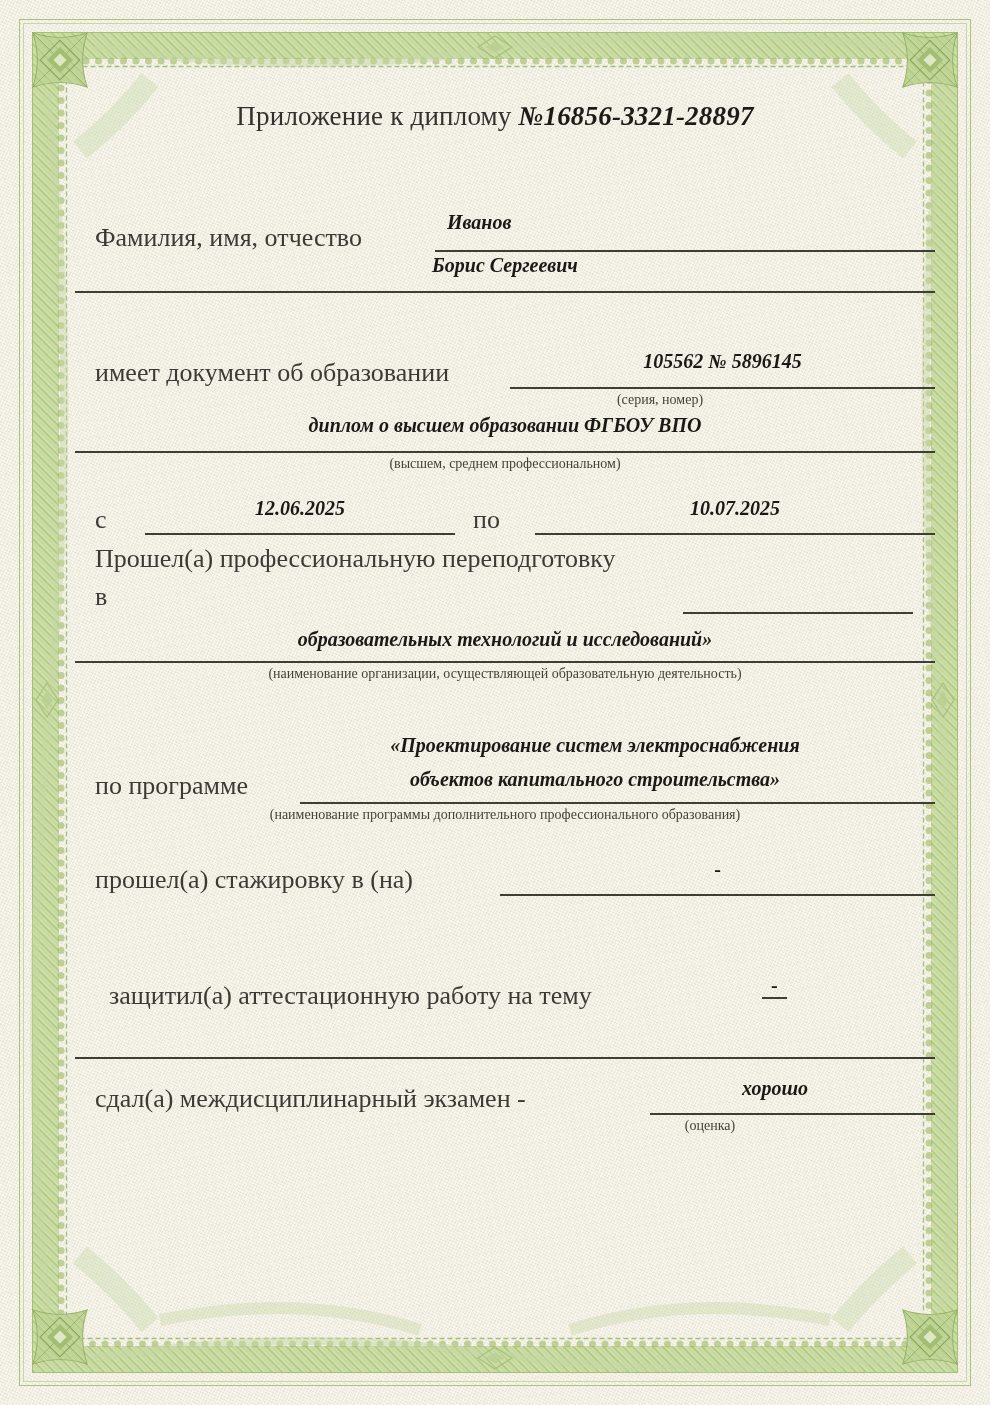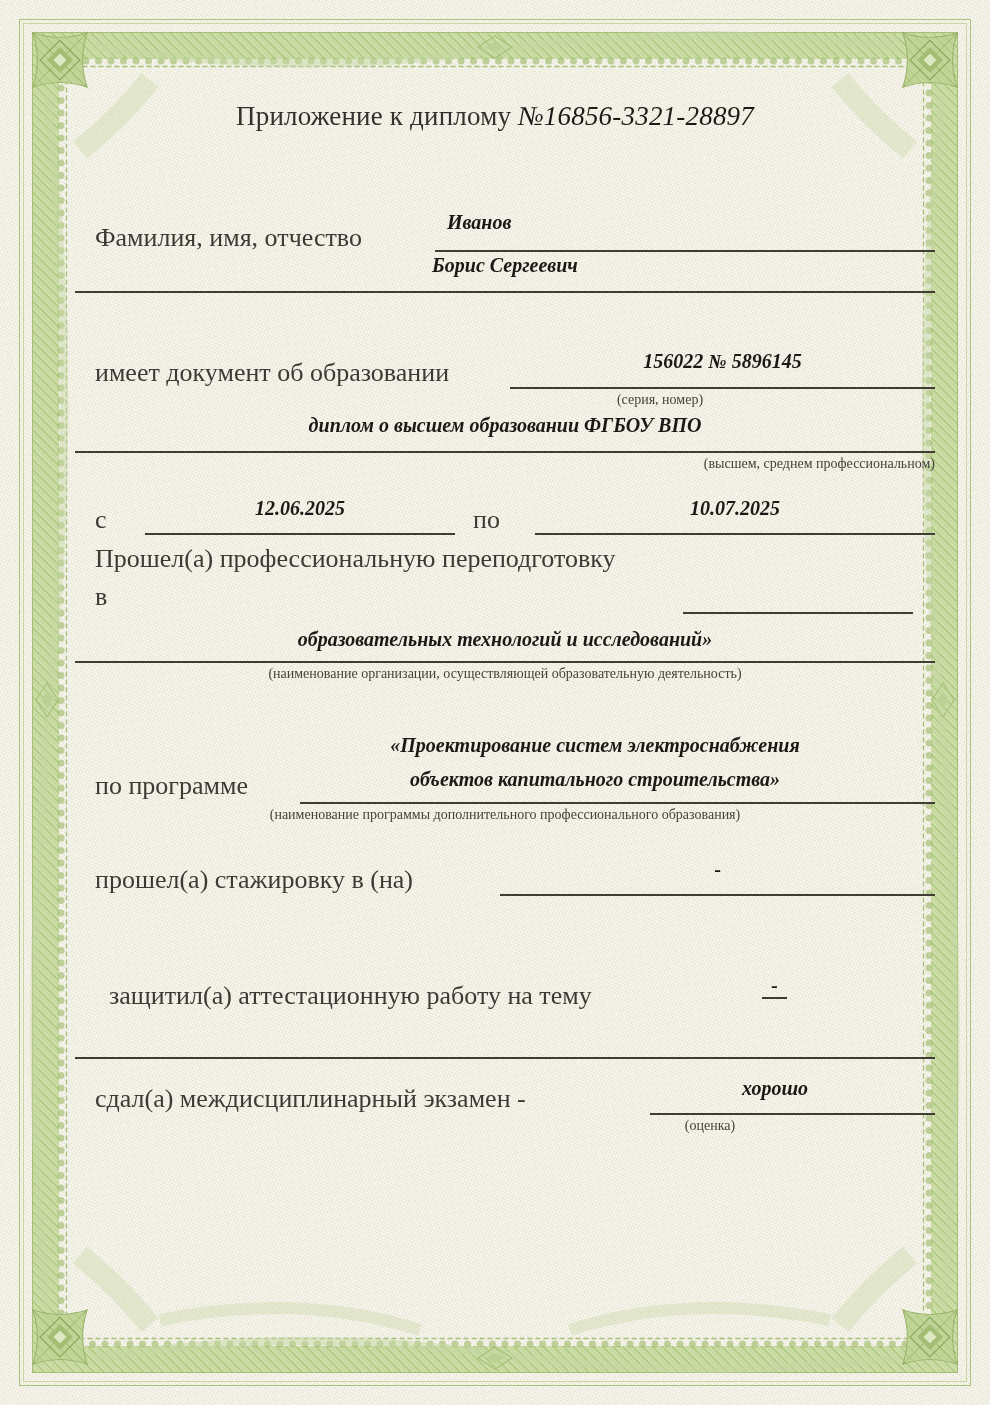--- a/index.html
+++ b/index.html
@@ -15,21 +15,21 @@
   }
   .frame{position:absolute;left:0;top:0;z-index:1;}
   .content{position:absolute;left:0;top:0;width:990px;height:1405px;z-index:2;}
   .abs{position:absolute;}
   .lbl{font-size:26px;line-height:1.2;color:#3c3a35;white-space:nowrap;}
   .val{font-size:20px;line-height:1.15;font-weight:bold;font-style:italic;color:#1b1915;white-space:nowrap;}
   .cap{font-size:14px;line-height:1.1;color:#44423b;}
   .ctr{text-align:center;}
   .rule{border-top:2px solid #403d35;height:0;}
   .title{font-size:27px;color:#33312d;letter-spacing:.2px;}
-  .title .num{font-style:italic;font-weight:400;color:#1d1b17;}
+  .title .num{font-style:italic;font-weight:700;color:#1d1b17;}
   .dash-underlined{border-bottom:2px solid #403d35;padding:0 9px 1px 9px;}
 </style>
 </head>
 <body>
 
 <div class="page">
 
   <svg class="frame" width="990" height="1405" viewBox="0 0 990 1405" aria-hidden="true">
     <defs>
       <pattern id="hatch" width="7" height="7" patternUnits="userSpaceOnUse" patternTransform="rotate(45)">
@@ -91,27 +91,27 @@
       <span>Приложение к диплому </span><span class="num">№16856-3321-28897</span>
     </div>
 
     <div class="abs lbl" style="left:95px;top:222px;">Фамилия, имя, отчество</div>
     <div class="abs val" style="left:435px;top:211px;width:500px;padding-left:12px;">Иванов</div>
     <div class="abs rule" style="left:435px;top:250px;width:500px;"></div>
     <div class="abs val ctr" style="left:75px;top:254px;width:860px;">Борис Сергеевич</div>
     <div class="abs rule" style="left:75px;top:291px;width:860px;"></div>
 
     <div class="abs lbl" style="left:95px;top:357px;">имеет документ об образовании</div>
-    <div class="abs val ctr" style="left:510px;top:350px;width:425px;">156022 № 5896145</div>
+    <div class="abs val ctr" style="left:510px;top:350px;width:425px;">105562 № 5896145</div>
     <div class="abs rule" style="left:510px;top:387px;width:425px;"></div>
     <div class="abs cap ctr" style="left:510px;top:392px;width:300px;">(серия, номер)</div>
 
     <div class="abs val ctr" style="left:75px;top:414px;width:860px;">диплом о высшем образовании ФГБОУ ВПО</div>
     <div class="abs rule" style="left:75px;top:451px;width:860px;"></div>
-    <div class="abs cap ctr" style="left:75px;top:456px;width:860px;text-align:right;">(высшем, среднем профессиональном)</div>
+    <div class="abs cap ctr" style="left:75px;top:456px;width:860px;">(высшем, среднем профессиональном)</div>
 
     <div class="abs lbl" style="left:95px;top:504px;">с</div>
     <div class="abs val ctr" style="left:145px;top:497px;width:310px;">12.06.2025</div>
     <div class="abs rule" style="left:145px;top:533px;width:310px;"></div>
     <div class="abs lbl" style="left:473px;top:504px;">по</div>
     <div class="abs val ctr" style="left:535px;top:497px;width:400px;">10.07.2025</div>
     <div class="abs rule" style="left:535px;top:533px;width:400px;"></div>
 
     <div class="abs lbl" style="left:95px;top:543px;">Прошел(а) профессиональную переподготовку</div>
     <div class="abs lbl" style="left:95px;top:581px;">в</div>

